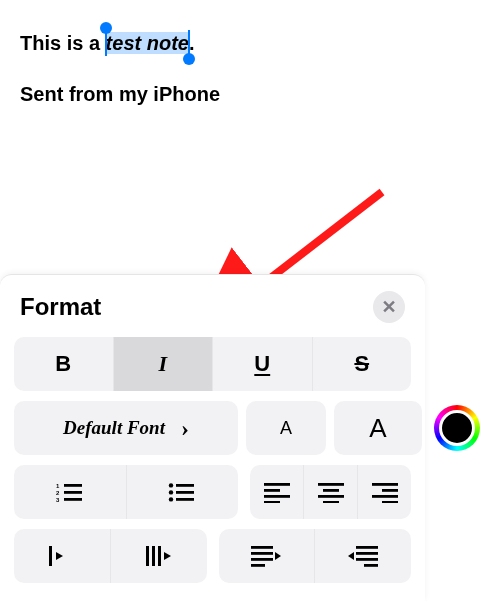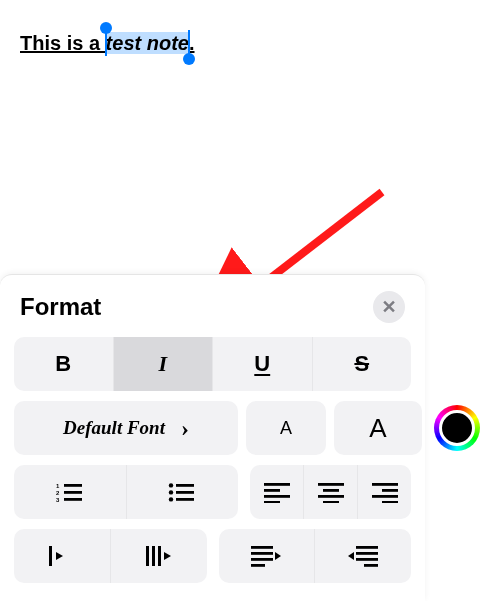--- a/index.html
+++ b/index.html
@@ -6,21 +6,20 @@
     body {
       width: 500px;
       height: 601px;
       font-family: -apple-system, BlinkMacSystemFont, "Helvetica Neue", sans-serif;
       background: #fff;
       overflow: hidden;
       position: relative;
     }
     .content-area {
       padding: 32px 20px 0 20px;
-      text-decoration: underline;
     }
     .note-line {
       font-size: 20px;
       font-weight: 600;
       color: #000;
       margin-bottom: 28px;
     }
     .sel-wrap {
       position: relative;
       display: inline-block;
@@ -179,20 +178,21 @@
       pointer-events: none;
     }
   </style>
 </head>
 <body>
 
 <div class="content-area">
   <p class="note-line">
     <span>This is a </span><span class="sel-wrap"><span class="sel-bar start"></span><span class="sel-handle start"></span><span class="sel-text">test note</span><span class="sel-bar end"></span><span class="sel-handle end"></span></span><span>.</span>
   </p>
+  <p class="note-line">Sent from my iPhone</p>
 </div>
 
 <svg class="annotation-arrow" width="190" height="140">
   <defs>
     <marker id="ah" markerWidth="14" markerHeight="14" refX="3" refY="6" orient="auto">
       <path d="M0,0 L12,6 L0,12 Z" fill="#ff1a1a"></path>
     </marker>
   </defs>
   <line x1="170" y1="10" x2="30" y2="118" stroke="#ff1a1a" stroke-width="8" marker-end="url(#ah)"></line>
 </svg>

